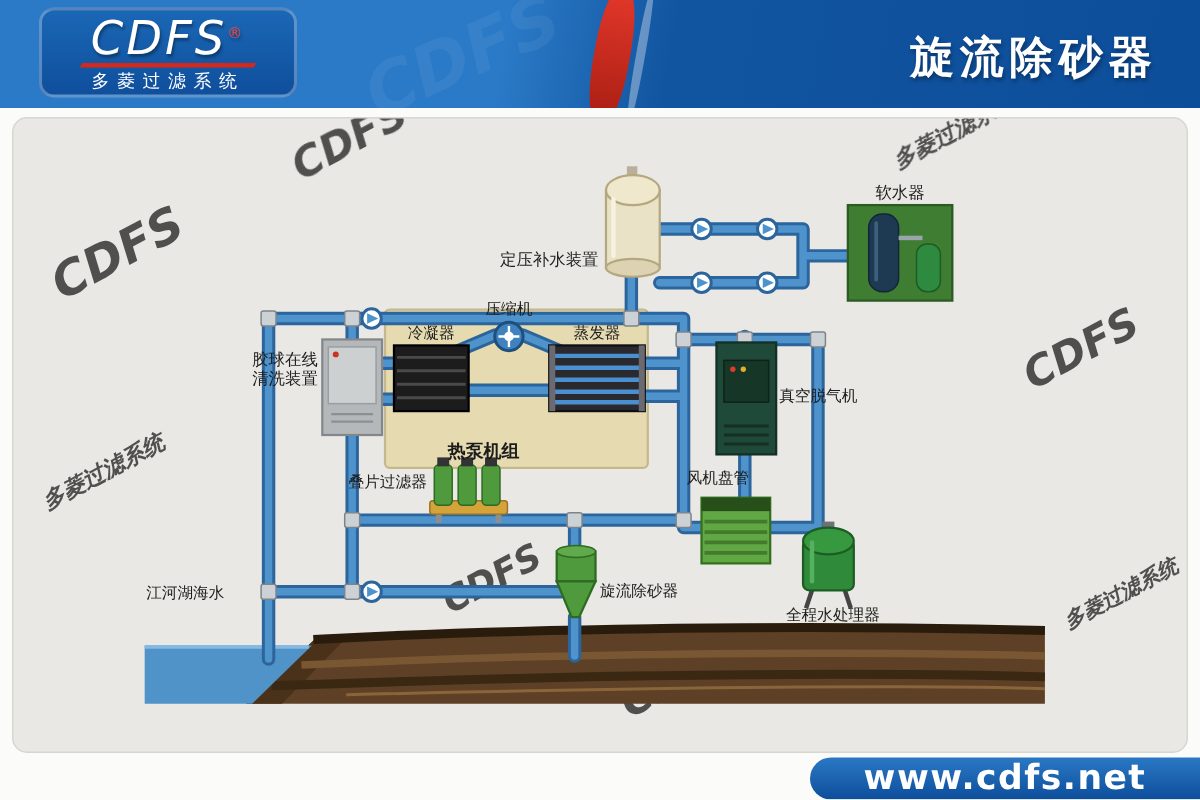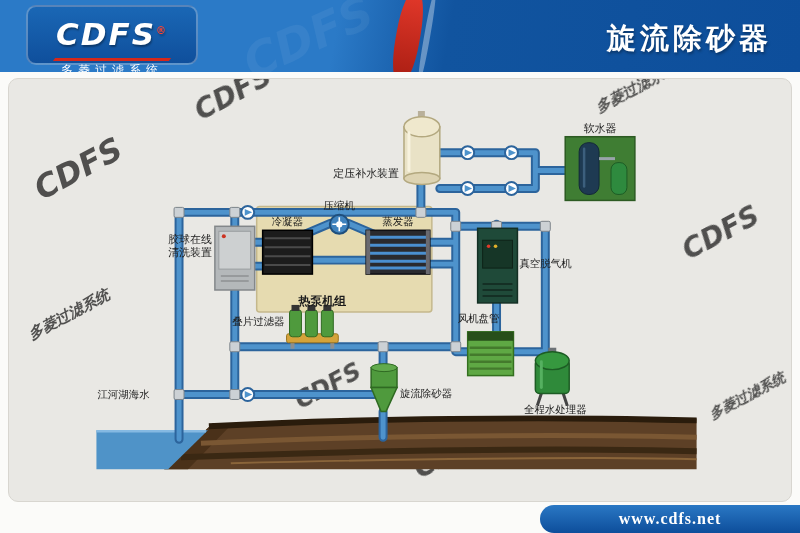--- a/index.html
+++ b/index.html
@@ -8,21 +8,21 @@
 
   
   .header{position:absolute;left:0;top:0;width:800px;height:72px;
           background:linear-gradient(100deg,#2b7ac7 0%,#2b7ac7 42%,#11549f 56%,#0d4e9b 100%);
           overflow:hidden;}
   .hdr-mark{position:absolute;color:rgba(255,255,255,0.06);font-weight:bold;font-style:italic;
             font-size:46px;transform:rotate(-24deg);pointer-events:none;}
   .logo{position:absolute;left:26px;top:5px;width:172px;height:60px;
         background:linear-gradient(180deg,#1a67b5,#0f4f9c);
         border:2px solid rgba(255,255,255,0.30);border-radius:10px;text-align:center;box-sizing:border-box;}
-  .logo-main{font-style:italic;font-weight:bold;font-size:31px;line-height:47px;color:#fff;
+  .logo-main{font-style:italic;font-weight:normal;font-size:31px;line-height:32px;color:#fff;
              letter-spacing:2px;text-shadow:1px 2px 2px rgba(0,0,0,0.35);}
   .logo-main .reg{color:#ff4433;font-size:10px;vertical-align:super;font-style:normal;}
   .logo-underline{width:116px;height:3px;background:#d6281a;margin:0 auto 2px auto;
                   transform:skewX(-35deg);}
   .logo-sub{color:#fff;font-size:12px;letter-spacing:5px;line-height:14px;}
   .swoosh{position:absolute;left:396px;top:-10px;width:24px;height:94px;
           background:linear-gradient(180deg,#e4392b,#a81d12);border-radius:45%;
           transform:rotate(10deg);}
   .swoosh2{position:absolute;left:424px;top:-8px;width:6px;height:90px;
            background:rgba(255,255,255,0.35);border-radius:45%;transform:rotate(10deg);}
@@ -32,21 +32,21 @@
   
   .main{position:absolute;left:8px;top:78px;width:784px;height:424px;background:#e9e8e4;
         border:1px solid #d8d6d0;border-radius:10px;overflow:hidden;box-sizing:border-box;}
   .main svg{display:block;width:100%;height:100%;}
   svg text{font-family:"DejaVu Sans","Liberation Sans",sans-serif;fill:#1c1c1c;}
 
   
   .footer{position:absolute;left:540px;top:505px;width:260px;height:28px;
           background:linear-gradient(180deg,#2a78c4,#0d4e9b);
           border-radius:14px 0 0 14px;display:flex;align-items:center;justify-content:center;}
-  .footer span{color:#fff;font-size:16px;font-weight:bold;letter-spacing:1px;font-family:Liberation Serif, serif;}
+  .footer span{color:#fff;font-size:23px;font-weight:bold;letter-spacing:1px;}
 </style>
 </head>
 <body>
 
 <div class="page">
 
   <div class="header">
     <div class="hdr-mark" style="left:240px;top:10px;">CDFS</div>
     <div class="logo">
       <div class="logo-main"><span>CDFS</span><span class="reg">®</span></div>

